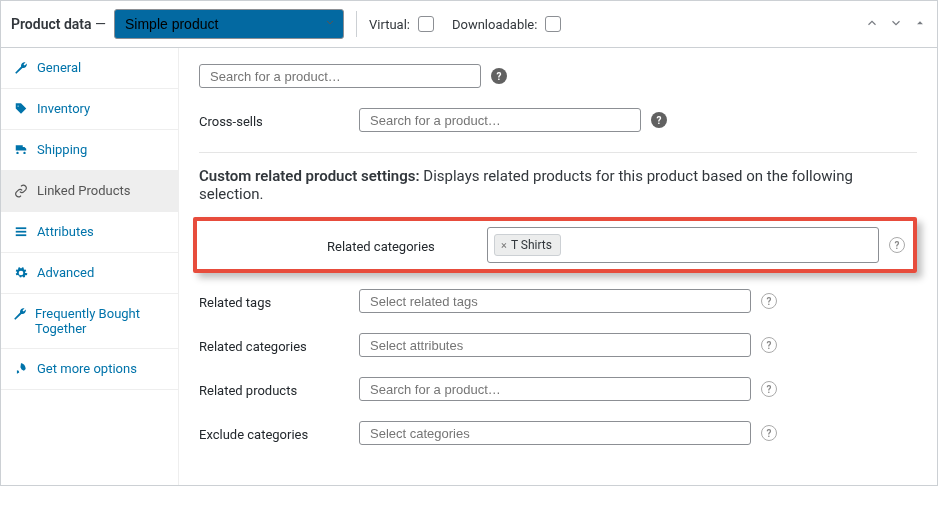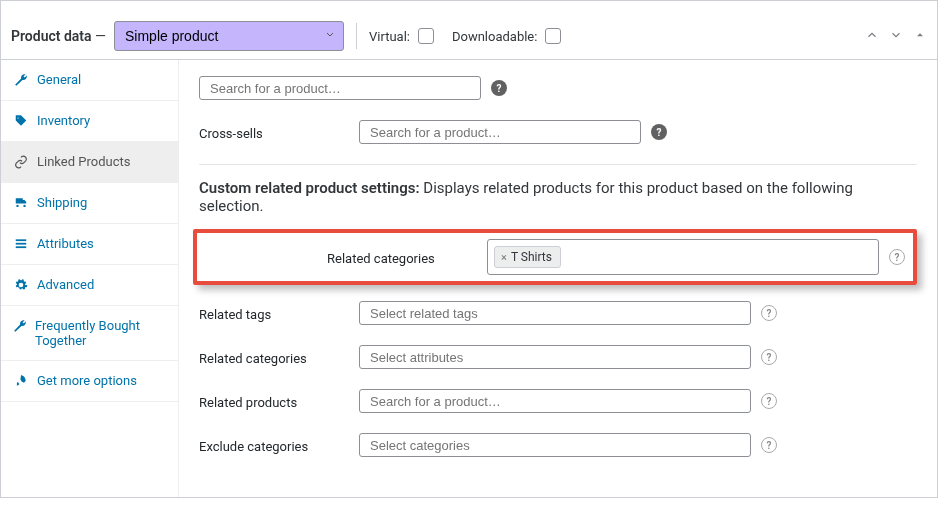--- a/index.html
+++ b/index.html
@@ -15,36 +15,35 @@
   .panel {
     border: 1px solid #ccd0d4;
     background: #fff;
   }
   .panel-header {
     display: flex;
     align-items: center;
     padding: 8px 10px;
     border-bottom: 1px solid #ccd0d4;
     gap: 8px;
-    margin-top: 12px;
   }
   .panel-title {
     font-weight: 600;
     font-size: 14px;
   }
   .dash {
     font-weight: 400;
   }
   .type-select {
     height: 30px;
     padding: 0 28px 0 10px;
     border: 1px solid #8c8f94;
     border-radius: 3px;
     font-size: 14px;
-    background: #c4b5fd;
+    background: #0369a1;
     appearance: none;
     position: relative;
     min-width: 230px;
   }
   .select-wrap {
     position: relative;
     display: inline-block;
   }
   .select-wrap .chev {
     position: absolute;
@@ -276,36 +275,36 @@
         <span>General</span>
       </div>
       <div class="sidebar-item">
         <span class="ic">
             <svg width="14" height="14" viewBox="0 0 24 24" fill="currentColor">
               <path d="M21 11l-9-9H3v9l9 9 9-9zM7 8a1 1 0 110-2 1 1 0 010 2z"></path>
             </svg>
           </span>
         <span>Inventory</span>
       </div>
+      <div class="sidebar-item">
+        <span class="ic">
+            <svg width="14" height="14" viewBox="0 0 24 24" fill="currentColor">
+              <path d="M3 4h12v9H3V4zm12 3h3l3 3v3h-6V7zM6 19a2 2 0 100-4 2 2 0 000 4zm12 0a2 2 0 100-4 2 2 0 000 4z"></path>
+            </svg>
+          </span>
+        <span>Shipping</span>
+      </div>
       <div class="sidebar-item active">
         <span class="ic">
             <svg width="14" height="14" viewBox="0 0 24 24" fill="none" stroke="currentColor" stroke-width="2">
               <path d="M10 13a5 5 0 007 0l3-3a5 5 0 00-7-7l-1 1"></path>
               <path d="M14 11a5 5 0 00-7 0l-3 3a5 5 0 007 7l1-1"></path>
             </svg>
           </span>
         <span>Linked Products</span>
-      </div>
-      <div class="sidebar-item">
-        <span class="ic">
-            <svg width="14" height="14" viewBox="0 0 24 24" fill="currentColor">
-              <path d="M3 4h12v9H3V4zm12 3h3l3 3v3h-6V7zM6 19a2 2 0 100-4 2 2 0 000 4zm12 0a2 2 0 100-4 2 2 0 000 4z"></path>
-            </svg>
-          </span>
-        <span>Shipping</span>
       </div>
       <div class="sidebar-item">
         <span class="ic">
             <svg width="14" height="14" viewBox="0 0 24 24" fill="currentColor">
               <rect x="3" y="4" width="18" height="3"></rect>
               <rect x="3" y="10" width="18" height="3"></rect>
               <rect x="3" y="16" width="18" height="3"></rect>
             </svg>
           </span>
         <span>Attributes</span>

